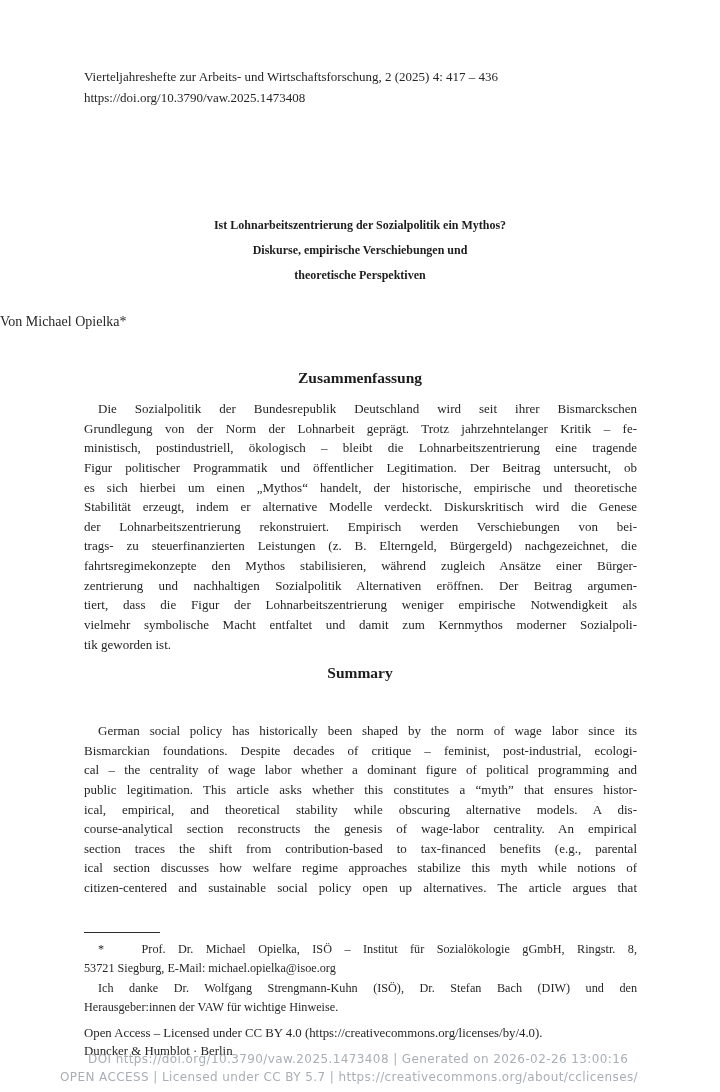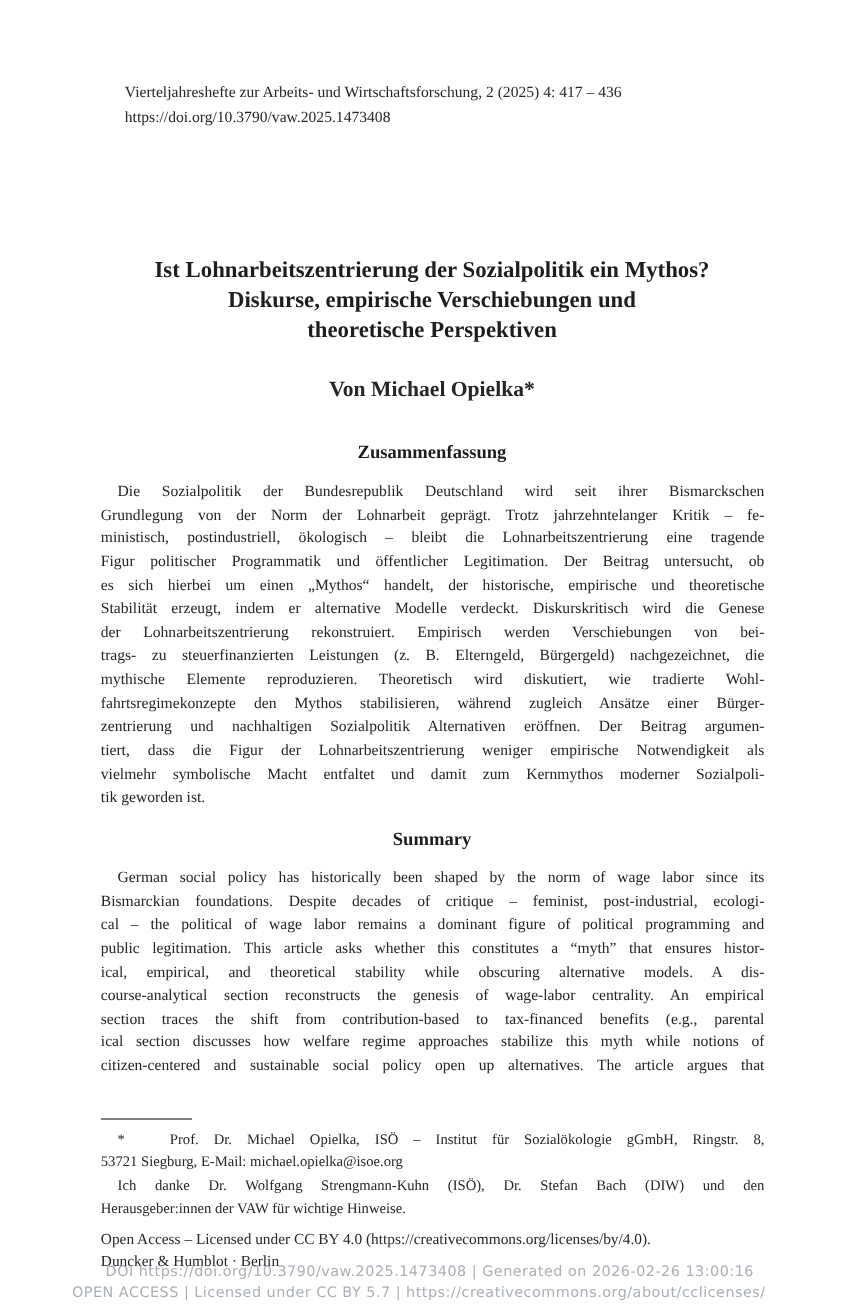--- a/index.html
+++ b/index.html
@@ -9,41 +9,41 @@
     height: 1092px;
     background: #ffffff;
     font-family: "Liberation Serif", serif;
     color: #222222;
     overflow: hidden;
   }
   .abs { position: absolute; }
 
   .journal-header {
     top: 66px; left: 84px; width: 560px;
-    font-size: 13px; line-height: 21px; color: #262626; margin-left: 20px;
+    font-size: 13px; line-height: 21px; color: #262626;
   }
 
   .article-title {
     top: 213px; left: 0; width: 720px;
     text-align: center;
-    font-size: 19px; font-weight: bold; line-height: 25px;
+    font-size: 12px; font-weight: bold; line-height: 25px;
     color: #1d1d1d;
   }
 
   .author-line {
     top: 314px; left: 0; width: 720px;
-    text-align: center; font-size: 18px; color: #262626; font-weight: bold;
+    font-size: 14px; color: #262626;
   }
 
   .section-heading {
     left: 0; width: 720px; text-align: center;
     font-size: 15.5px; font-weight: bold; color: #1d1d1d;
   }
   .heading-de { top: 369px; }
-  .heading-en { top: 691px; }
+  .heading-en { top: 664px; }
 
   .body-para {
     left: 84px; width: 553px;
     font-size: 13px; color: #242424;
   }
   .para-de { top: 399px; }
   .para-en { top: 721px; }
   .body-para .line { height: 19.65px; line-height: 19.65px; overflow: hidden; }
 
   .line { white-space: normal; }
@@ -104,34 +104,33 @@
 
   <div class="abs body-para para-de">
       <div class="line jline indent">Die Sozialpolitik der Bundesrepublik Deutschland wird seit ihrer Bismarckschen</div>
       <div class="line jline">Grundlegung von der Norm der Lohnarbeit geprägt. Trotz jahrzehntelanger Kritik – fe-</div>
       <div class="line jline">ministisch, postindustriell, ökologisch – bleibt die Lohnarbeitszentrierung eine tragende</div>
       <div class="line jline">Figur politischer Programmatik und öffentlicher Legitimation. Der Beitrag untersucht, ob</div>
       <div class="line jline">es sich hierbei um einen „Mythos“ handelt, der historische, empirische und theoretische</div>
       <div class="line jline">Stabilität erzeugt, indem er alternative Modelle verdeckt. Diskurskritisch wird die Genese</div>
       <div class="line jline">der Lohnarbeitszentrierung rekonstruiert. Empirisch werden Verschiebungen von bei-</div>
       <div class="line jline">trags- zu steuerfinanzierten Leistungen (z. B. Elterngeld, Bürgergeld) nachgezeichnet, die</div>
-      <div class="line jline">mythische Elemente reproduzieren. Theoretisch wird diskutiert, wie tradierte Wohl-</div>
       <div class="line jline">fahrtsregimekonzepte den Mythos stabilisieren, während zugleich Ansätze einer Bürger-</div>
       <div class="line jline">zentrierung und nachhaltigen Sozialpolitik Alternativen eröffnen. Der Beitrag argumen-</div>
       <div class="line jline">tiert, dass die Figur der Lohnarbeitszentrierung weniger empirische Notwendigkeit als</div>
       <div class="line jline">vielmehr symbolische Macht entfaltet und damit zum Kernmythos moderner Sozialpoli-</div>
       <div class="line">tik geworden ist.</div>
     </div>
 
   <div class="abs section-heading heading-en">Summary</div>
 
   <div class="abs body-para para-en">
       <div class="line jline indent">German social policy has historically been shaped by the norm of wage labor since its</div>
       <div class="line jline">Bismarckian foundations. Despite decades of critique – feminist, post-industrial, ecologi-</div>
-      <div class="line jline">cal – the political of wage labor remains a dominant figure of political programming and</div>
+      <div class="line jline">cal – the centrality of wage labor whether a dominant figure of political programming and</div>
       <div class="line jline">public legitimation. This article asks whether this constitutes a “myth” that ensures histor-</div>
       <div class="line jline">ical, empirical, and theoretical stability while obscuring alternative models. A dis-</div>
       <div class="line jline">course-analytical section reconstructs the genesis of wage-labor centrality. An empirical</div>
       <div class="line jline">section traces the shift from contribution-based to tax-financed benefits (e.g., parental</div>
       <div class="line jline">ical section discusses how welfare regime approaches stabilize this myth while notions of</div>
       <div class="line jline">citizen-centered and sustainable social policy open up alternatives. The article argues that</div>
     </div>
 
   <div class="abs footnote-rule"></div>
 

